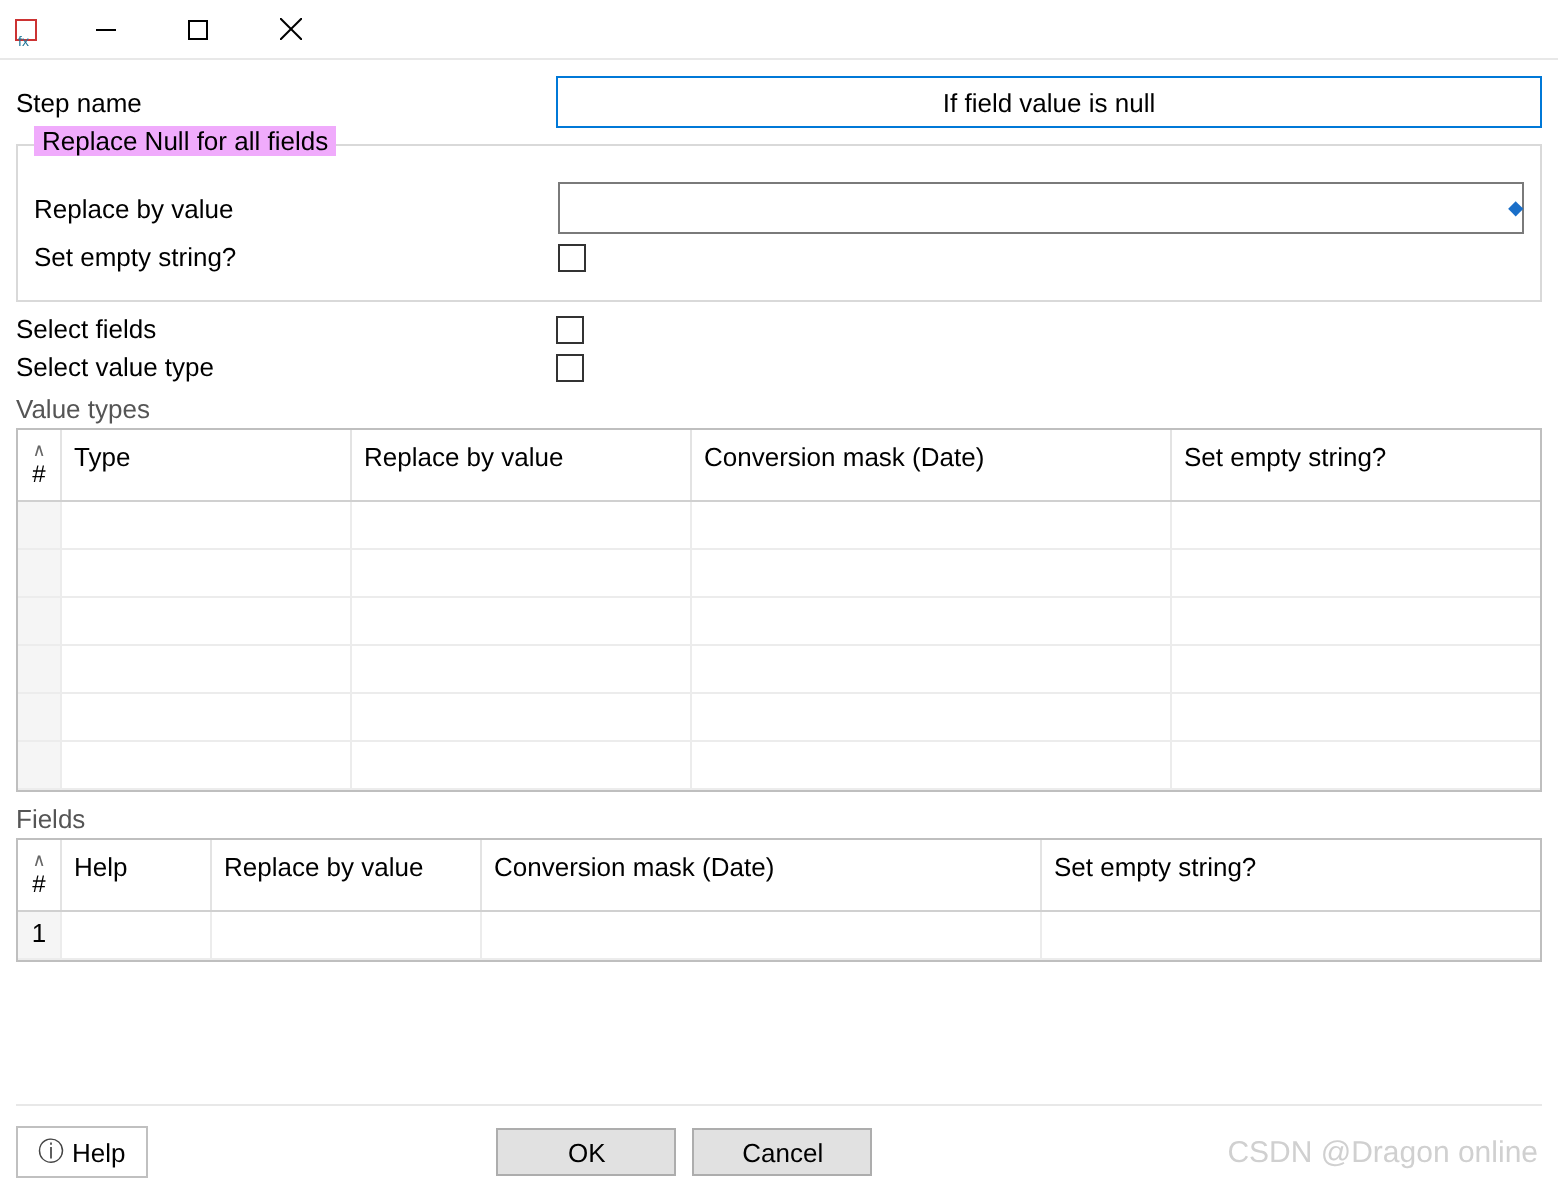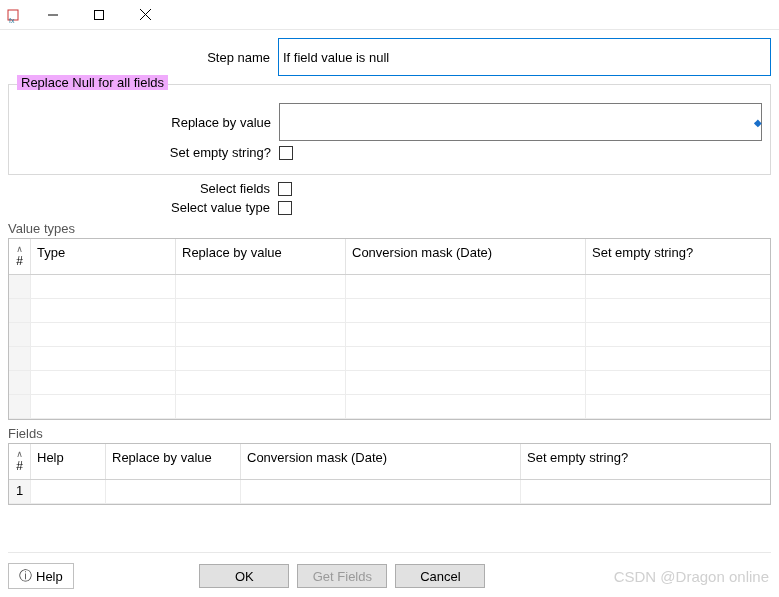--- a/index.html
+++ b/index.html
@@ -30,33 +30,34 @@
     color: #333;
   }
   .content { padding: 4px 8px 0 8px; }
   .row {
     display: flex;
     align-items: center;
     margin: 4px 0;
   }
   .label-right {
     width: 270px;
-    text-align: right;
+    text-align: left;
     padding-right: 8px;
     font-size: 13px;
     color: #000;
   }
   .txt {
     flex: 1;
-    height: 38px;
+    height: 26px;
     border: 1px solid #7a7a7a;
     padding: 2px 4px;
     font-size: 13px;
     font-family: inherit;
     outline: none;
+    text-align: center;
   }
   .txt.focus { border: 1px solid #0078d7; }
   .fieldset {
     border: 1px solid #d9d9d9;
     margin: 8px 0 6px 0;
     padding: 14px 8px 10px 8px;
     position: relative;
   }
   .fieldset .legend {
     position: absolute;
@@ -322,19 +323,18 @@
 
 </div>
 
 <div class="btnbar">
   <button class="help-btn">
     <span style="color:#444">ⓘ</span>
     <span>Help</span>
   </button>
   <div class="center-btns">
     <button class="btn">OK</button>
-    <button class="btn disabled">Get Fields</button>
     <button class="btn">Cancel</button>
   </div>
   <div style="width:160px"></div>
 </div>
 
 <div class="watermark">CSDN @Dragon online</div>
 
 </body></html>

